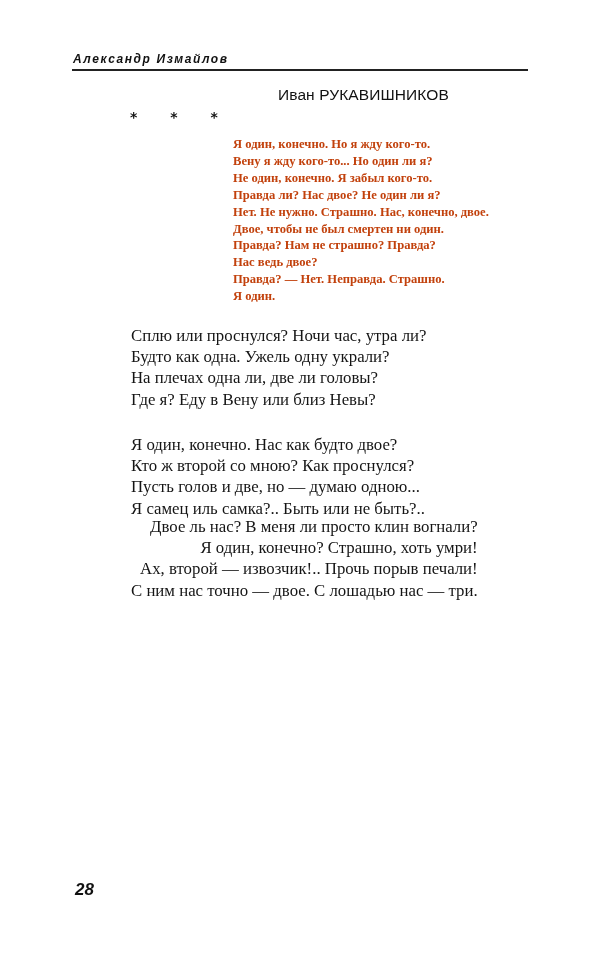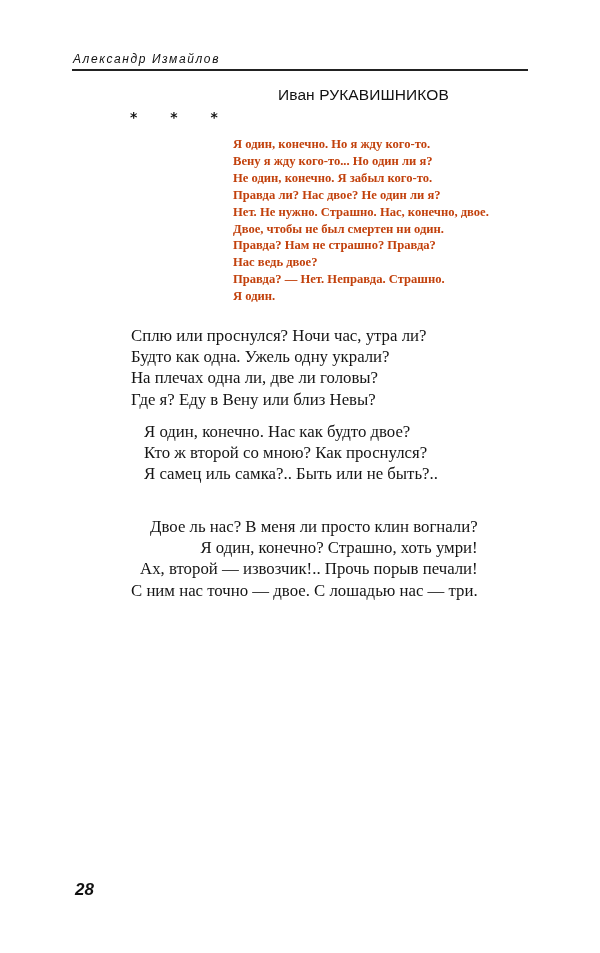--- a/index.html
+++ b/index.html
@@ -12,21 +12,21 @@
       height: 953px;
       position: relative;
       overflow: hidden;
       color: #111111;
     }
     .running-head {
       position: absolute;
       left: 73px;
       top: 52px;
       font-family: "Liberation Sans", sans-serif;
-      font-weight: normal;
+      font-weight: bold;
       font-style: italic;
       font-size: 12px;
       letter-spacing: 1.6px;
     }
     .head-rule {
       position: absolute;
       left: 72px;
       top: 69px;
       width: 456px;
       height: 2px;
@@ -67,21 +67,21 @@
       font-family: "Liberation Serif", serif;
       font-size: 16.8px;
       line-height: 21.2px;
       color: #151515;
     }
     .stanza .line, .epigraph .line {
       display: block;
       white-space: nowrap;
     }
     .stanza-1 { top: 325px; }
-    .stanza-2 { top: 421px; margin-left: 13px; }
+    .stanza-2 { top: 434px; }
     .stanza-3 { top: 516px; text-align: right; }
     .page-number {
       position: absolute;
       left: 75px;
       top: 880px;
       font-family: "Liberation Sans", sans-serif;
       font-weight: bold;
       font-style: italic;
       font-size: 17px;
     }
@@ -112,20 +112,21 @@
 <div class="stanza stanza-1">
   <span class="line">Сплю или проснулся? Ночи час, утра ли?</span>
   <span class="line">Будто как одна. Ужель одну украли?</span>
   <span class="line">На плечах одна ли, две ли головы?</span>
   <span class="line">Где я? Еду в Вену или близ Невы?</span>
 </div>
 
 <div class="stanza stanza-2">
   <span class="line">Я один, конечно. Нас как будто двое?</span>
   <span class="line">Кто ж второй со мною? Как проснулся?</span>
+  <span class="line">Пусть голов и две, но — думаю одною...</span>
   <span class="line">Я самец иль самка?.. Быть или не быть?..</span>
 </div>
 
 <div class="stanza stanza-3">
   <span class="line">Двое ль нас? В меня ли просто клин вогнали?</span>
   <span class="line">Я один, конечно? Страшно, хоть умри!</span>
   <span class="line">Ах, второй — извозчик!.. Прочь порыв печали!</span>
   <span class="line">С ним нас точно — двое. С лошадью нас — три.</span>
 </div>
 

